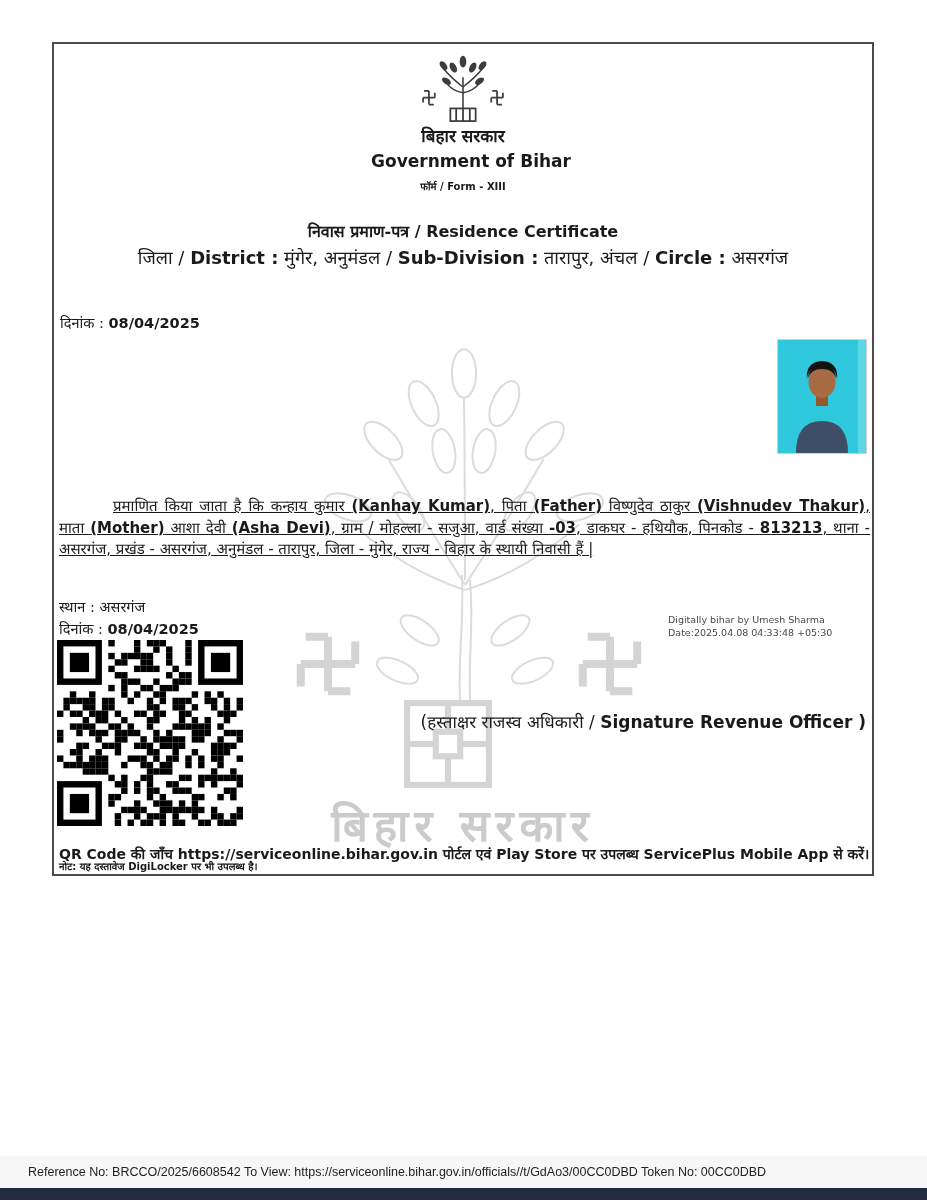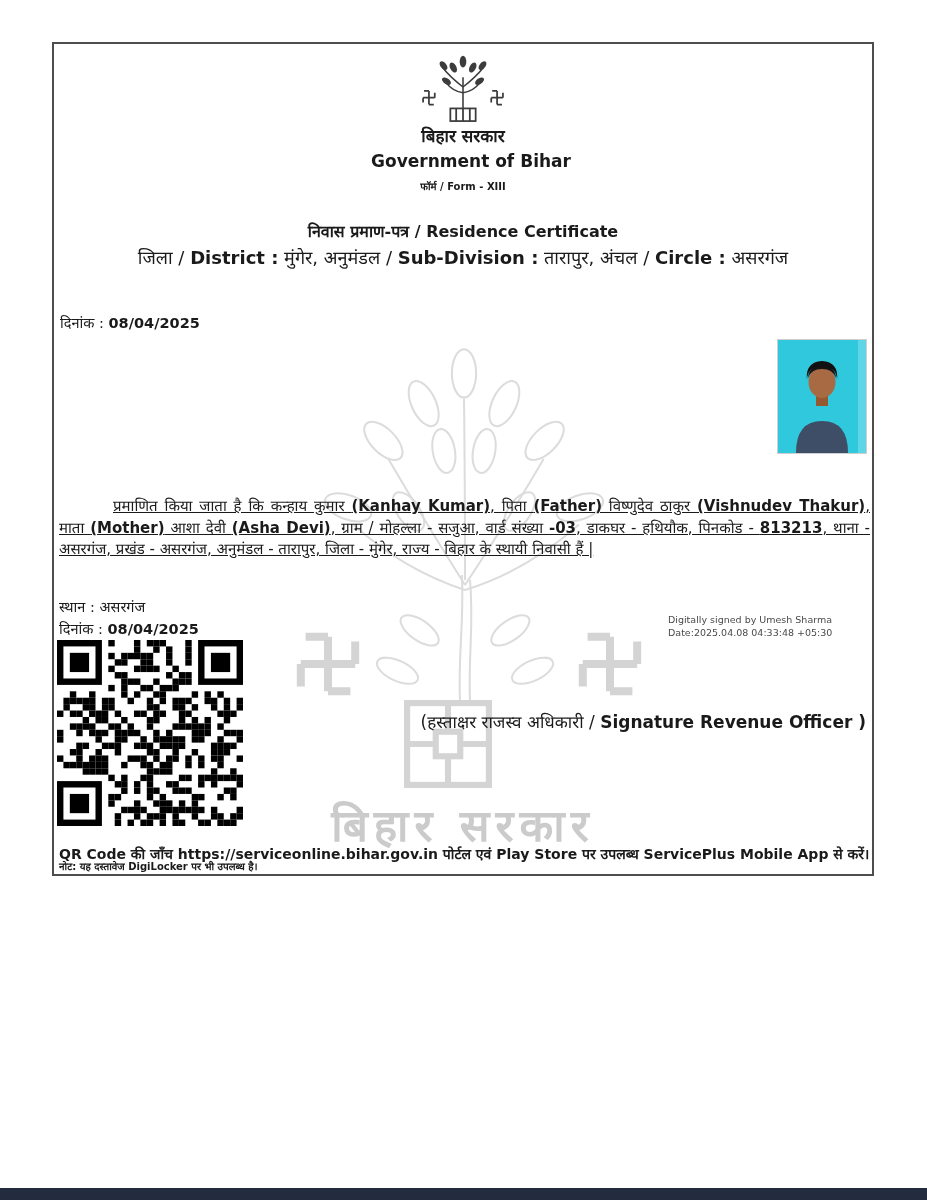--- a/index.html
+++ b/index.html
@@ -151,21 +151,21 @@
         <path d="M29,40 q-2,-18 15,-19 q17,1 15,19 q0,-13 -15,-13 q-15,0 -15,13 z" fill="#111"></path>
       </svg>
     </div>
 
     <div class="cl body-para"><span>प्रमाणित किया जाता है कि कन्हाय कुमार </span><span class="seg-b">(Kanhay Kumar)</span><span>, पिता </span><span class="seg-b">(Father)</span><span> विष्णुदेव ठाकुर </span><span class="seg-b">(Vishnudev Thakur)</span><span>, माता </span><span class="seg-b">(Mother)</span><span> आशा देवी </span><span class="seg-b">(Asha Devi)</span><span>, ग्राम / मोहल्ला - सजुआ, वार्ड संख्या </span><span class="seg-b">-03</span><span>, डाकघर - हथियौक, पिनकोड - </span><span class="seg-b">813213</span><span>, थाना - असरगंज, प्रखंड - असरगंज, अनुमंडल - तारापुर, जिला - मुंगेर, राज्य - बिहार के स्थायी निवासी हैं |</span></div>
 
     <div class="cl place-line"><span>स्थान : </span><span>असरगंज</span></div>
     <div class="cl date-line"><span>दिनांक : </span><span class="seg-b">08/04/2025</span></div>
 
     <div class="cl digital-sig">
-      <div>Digitally signed by Umesh Sharma</div>
+      <div>Digitally bihar by Umesh Sharma</div>
       <div>Date:2025.04.08 04:33:48 +05:30</div>
     </div>
 
     <div class="cl qr-wrap">
       <svg id="qr-svg" viewBox="0 0 174 174">
           <rect width="174" height="174" fill="#fff"></rect>
           <rect x="48" y="0" width="6" height="6" fill="#000"></rect>
           <rect x="72" y="0" width="6" height="6" fill="#000"></rect>
           <rect x="84" y="0" width="6" height="6" fill="#000"></rect>
           <rect x="90" y="0" width="6" height="6" fill="#000"></rect>
@@ -487,15 +487,18 @@
         </svg>
     </div>
 
     <div class="cl officer-line"><span>(हस्ताक्षर राजस्व अधिकारी / </span><span class="seg-b">Signature Revenue Officer )</span></div>
 
     <div class="cl note1">QR Code की जाँच https://serviceonline.bihar.gov.in पोर्टल एवं Play Store पर उपलब्ध ServicePlus Mobile App से करें।</div>
     <div class="cl note2">नोट: यह दस्तावेज DigiLocker पर भी उपलब्ध है।</div>
 
   </div>
 
+  <div class="footer-strip">
+    <div class="footer-text">Reference No: BRCCO/2025/6608542 To View: https://serviceonline.bihar.gov.in/officials//t/GdAo3/00CC0DBD Token No: 00CC0DBD</div>
+  </div>
   <div class="footer-bar" style="background: rgb(35, 44, 62);"></div>
 
 </div>
 
 </body></html>

